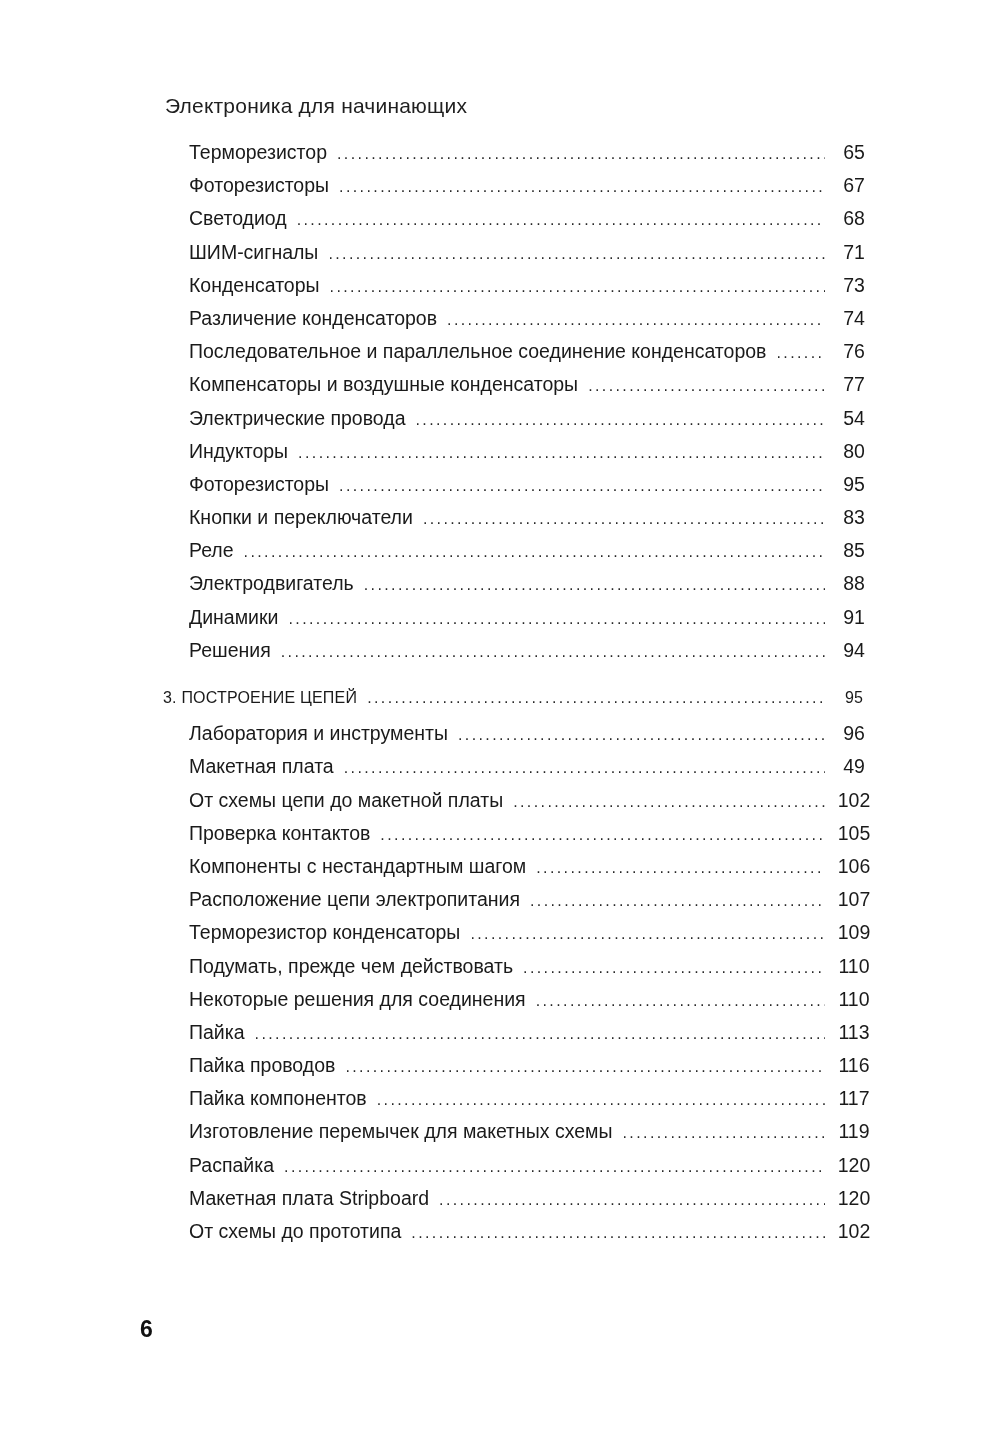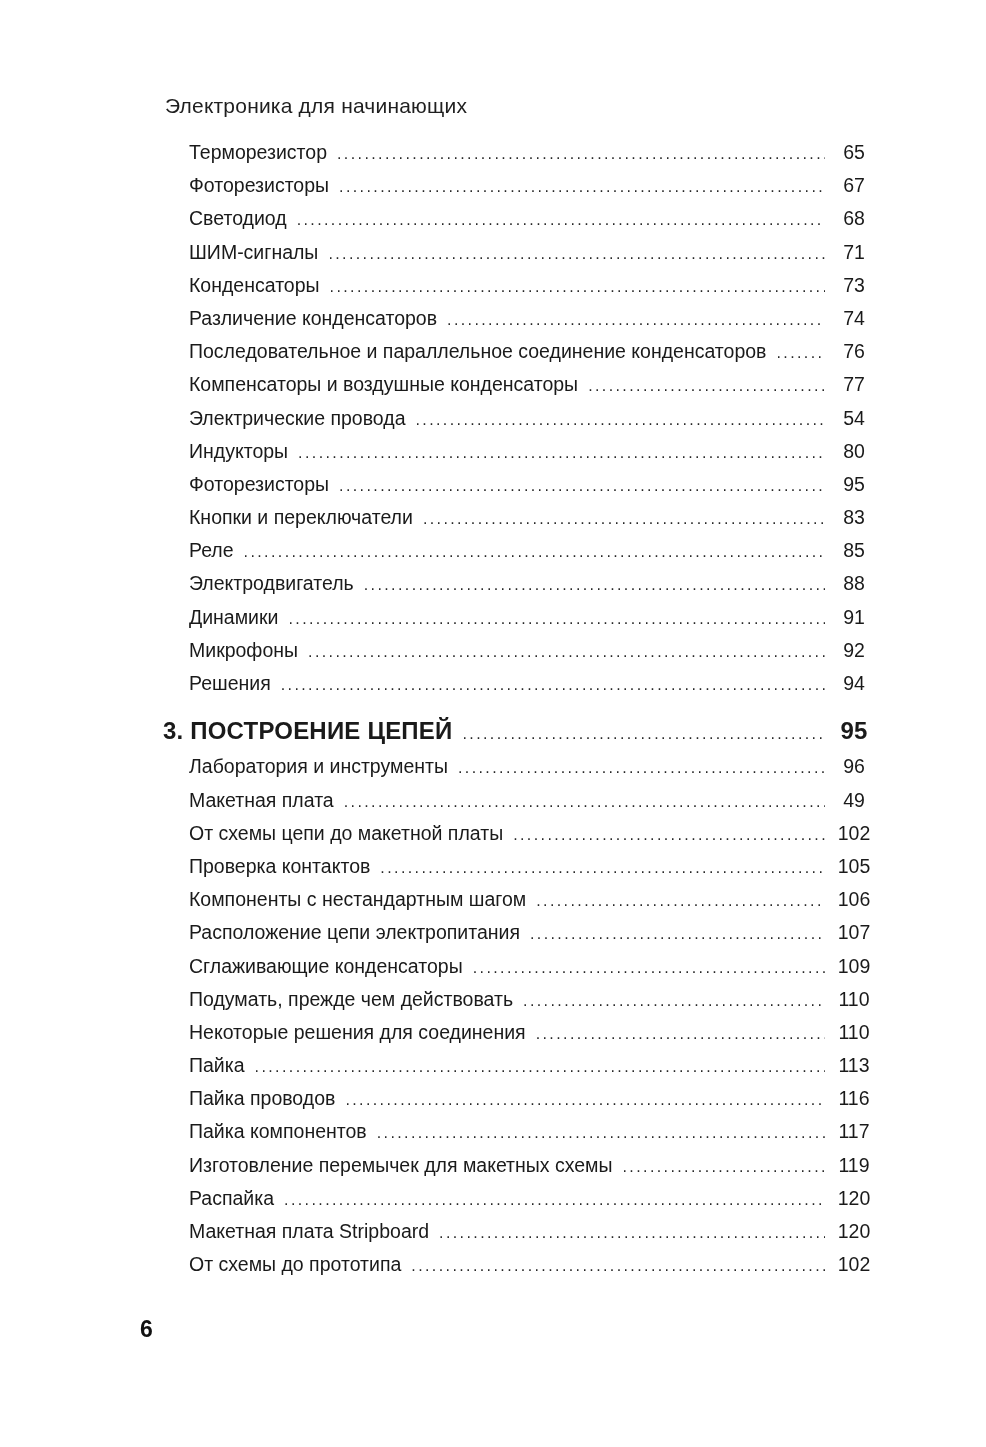--- a/index.html
+++ b/index.html
@@ -33,22 +33,22 @@
     display: flex;
     align-items: baseline;
     height: 33.2px;
     line-height: 33.2px;
     font-size: 19.5px;
     color: #1a1a1a;
     margin-left: 18px;
   }
   .toc-row.sub { padding-left: 26px; }
   .toc-row.section {
-    font-weight: bold;
-    font-size: 24px;
+    font-weight: normal;
+    font-size: 16px;
     padding-left: 0;
     margin-top: 14px;
     margin-bottom: 3px;
     letter-spacing: 0.2px;
   }
   .toc-title { white-space: nowrap; flex: 0 0 auto; }
   .toc-dots {
     flex: 1 1 auto;
     overflow: hidden;
     white-space: nowrap;
@@ -152,25 +152,20 @@
       <span class="toc-title">Электродвигатель</span>
       <span class="toc-dots"></span>
       <span class="toc-page">88</span>
     </div>
     <div class="toc-row sub">
       <span class="toc-title">Динамики</span>
       <span class="toc-dots"></span>
       <span class="toc-page">91</span>
     </div>
     <div class="toc-row sub">
-      <span class="toc-title">Микрофоны</span>
-      <span class="toc-dots"></span>
-      <span class="toc-page">92</span>
-    </div>
-    <div class="toc-row sub">
       <span class="toc-title">Решения</span>
       <span class="toc-dots"></span>
       <span class="toc-page">94</span>
     </div>
     <div class="toc-row section">
       <span class="toc-title">3. ПОСТРОЕНИЕ ЦЕПЕЙ</span>
       <span class="toc-dots"></span>
       <span class="toc-page">95</span>
     </div>
     <div class="toc-row sub">
@@ -197,21 +192,21 @@
       <span class="toc-title">Компоненты с нестандартным шагом</span>
       <span class="toc-dots"></span>
       <span class="toc-page">106</span>
     </div>
     <div class="toc-row sub">
       <span class="toc-title">Расположение цепи электропитания</span>
       <span class="toc-dots"></span>
       <span class="toc-page">107</span>
     </div>
     <div class="toc-row sub">
-      <span class="toc-title">Сглаживающие конденсаторы</span>
+      <span class="toc-title">Терморезистор конденсаторы</span>
       <span class="toc-dots"></span>
       <span class="toc-page">109</span>
     </div>
     <div class="toc-row sub">
       <span class="toc-title">Подумать, прежде чем действовать</span>
       <span class="toc-dots"></span>
       <span class="toc-page">110</span>
     </div>
     <div class="toc-row sub">
       <span class="toc-title">Некоторые решения для соединения</span>

